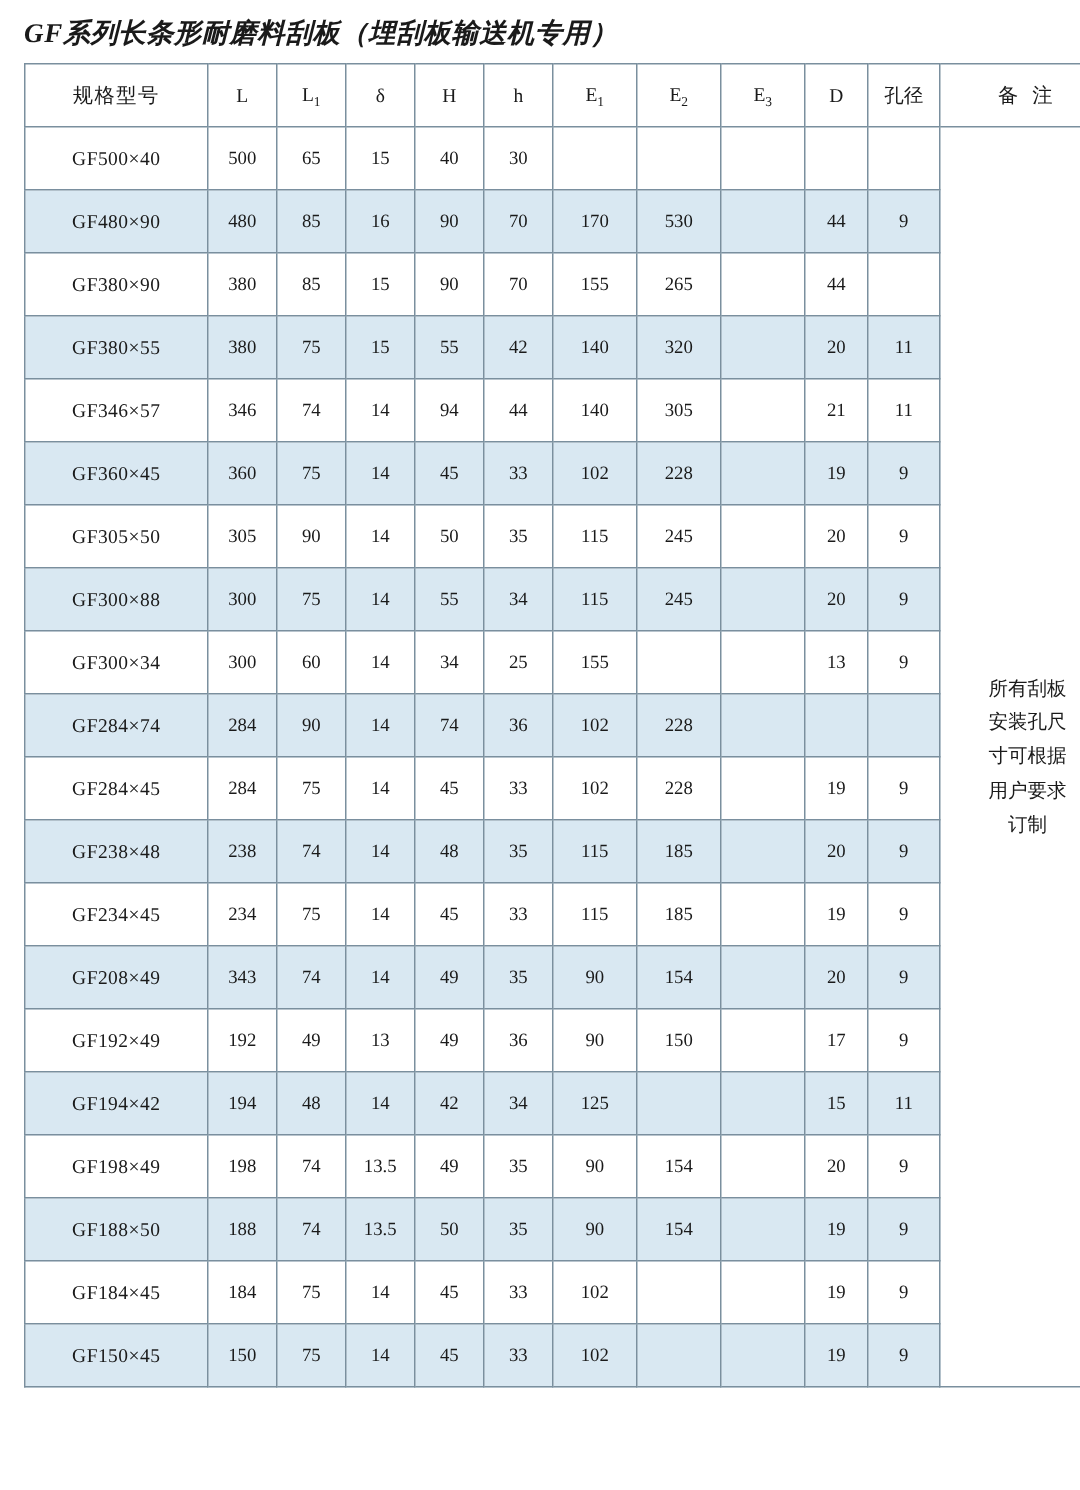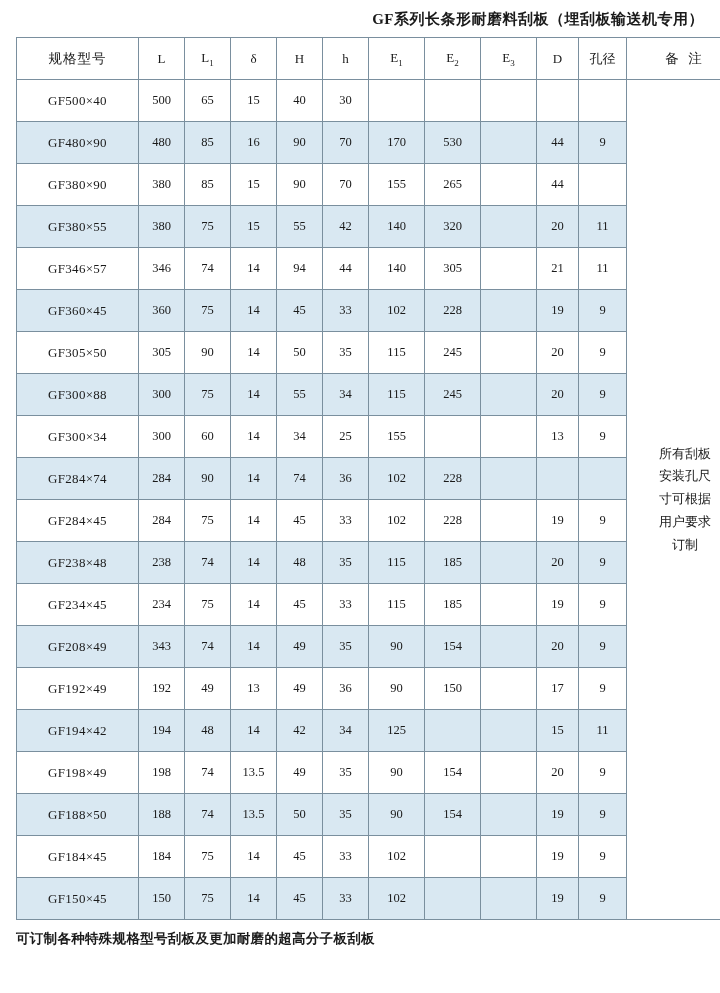--- a/index.html
+++ b/index.html
@@ -17,26 +17,27 @@
   }
   .page {
     width: 720px;
     height: 993px;
     box-sizing: border-box;
     padding: 8px 16px 6px 16px;
     display: flex;
     flex-direction: column;
   }
   .doc-title {
-    text-align: right;
-    font-size: 15px;
+    text-align: left;
+    font-size: 18px;
     font-weight: bold;
     letter-spacing: 0.5px;
     padding: 2px 0 8px 0;
     font-family: "Liberation Serif", "DejaVu Serif", serif;
+    font-style: italic;
   }
   table.spec-table {
     border-collapse: collapse;
     width: 688px;
     table-layout: fixed;
     font-size: 12.5px;
   }
   table.spec-table td, table.spec-table th {
     border: 1px solid #7a8f9e;
     text-align: center;
@@ -401,14 +402,13 @@
           <td>33</td>
           <td>102</td>
           <td></td>
           <td></td>
           <td>19</td>
           <td>9</td>
         </tr>
       </tbody>
   </table>
 
-  <div class="footnote">可订制各种特殊规格型号刮板及更加耐磨的超高分子板刮板</div>
 </div>
 
 </body></html>

